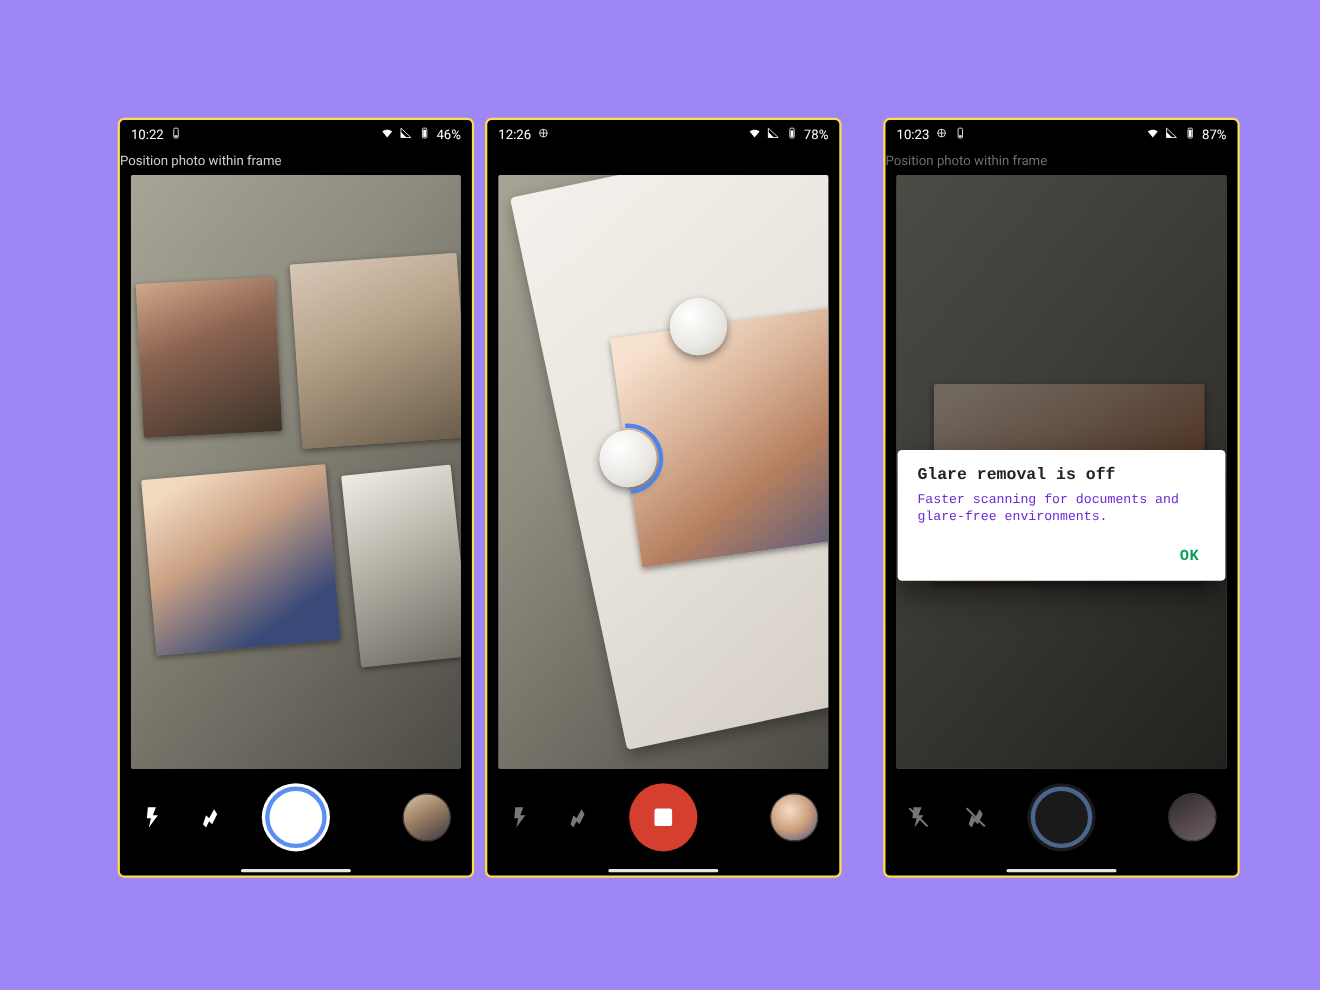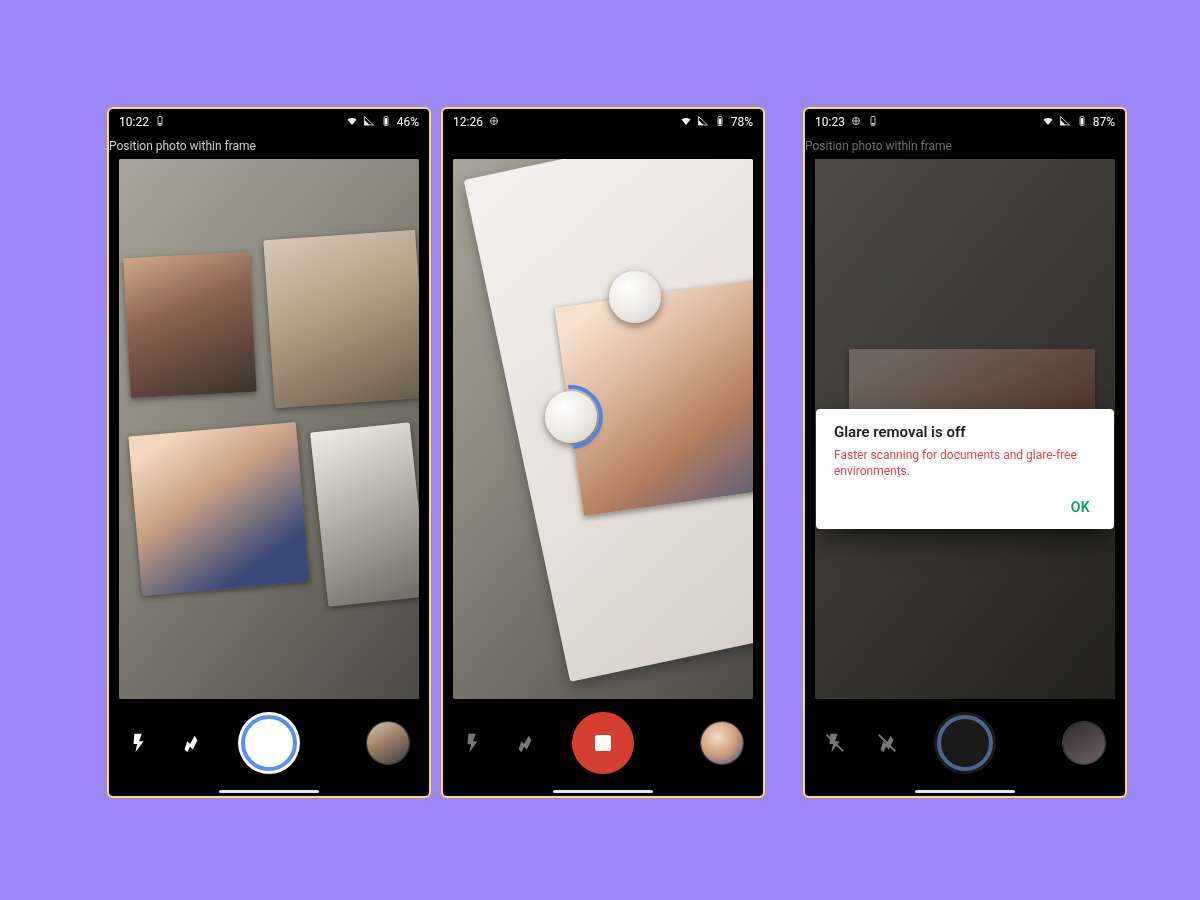--- a/index.html
+++ b/index.html
@@ -38,23 +38,23 @@
   .shutter.stop{background:#d43f2f;}
   .shutter.stop .sq{width:16px;height:16px;background:#fff;border-radius:2px;}
   .shutter.dimcap{background:#1a1a1a;}
   .shutter.dimcap .inner{width:48px;height:48px;border-radius:50%;border:4px solid #4a668c;}
   .thumb{position:absolute;right:20px;width:42px;height:42px;border-radius:50%;overflow:hidden;box-shadow:0 0 0 1px rgba(255,255,255,.25);}
   .thumb .tfill{position:absolute;inset:0;}
   .thumb.tA .tfill{background:linear-gradient(150deg,#d6c4aa 0%,#9d8064 45%,#3b3a42 100%);}
   .thumb.tB .tfill{background:radial-gradient(circle at 40% 35%,#f6ddc6 0%,#cc9d7c 50%,#3e4e80 100%);}
   .thumb.tC .tfill{background:linear-gradient(150deg,#2e2a2d 0%,#574b4f 60%,#6e6063 100%);}
   .homebar{position:absolute;left:50%;bottom:3px;width:100px;height:3px;background:#fff;border-radius:2px;transform:translateX(-50%);opacity:.9;}
-  .dialog{position:absolute;left:11px;right:11px;top:300px;background:#fff;border-radius:4px;padding:14px 18px 8px 18px;box-shadow:0 12px 28px rgba(0,0,0,.5);}
+  .dialog{position:absolute;left:11px;right:11px;top:300px;background:#fff;border-radius:4px;padding:14px 18px 8px 18px;box-shadow:0 12px 28px rgba(0,0,0,.5);font-family:Liberation Mono, monospace;}
   .dialog .title{font-size:15px;font-weight:600;color:#202124;margin-bottom:6px;}
-  .dialog .body{font-size:12px;color:#ef4444;line-height:1.35;}
+  .dialog .body{font-size:12px;color:#6d28d9;line-height:1.35;}
   .dialog .actions{text-align:right;margin-top:14px;}
   .dialog .ok{display:inline-block;font-size:14px;font-weight:600;color:#0f9d58;letter-spacing:.3px;padding:6px 6px;cursor:pointer;}
   .off .line{stroke:#777;stroke-width:2;}
 </style>
 </head>
 <body>
 
 <div class="stage">
 
   <div class="phone p1">

